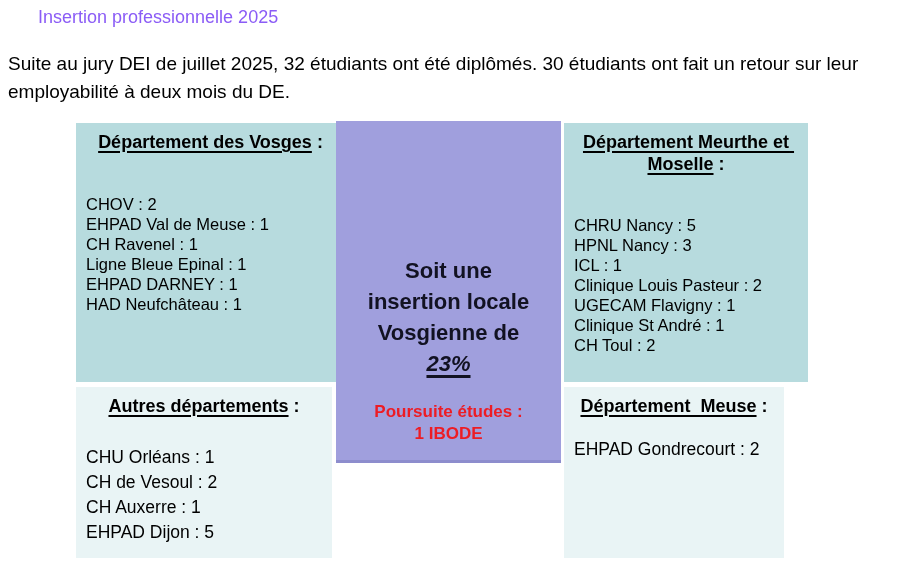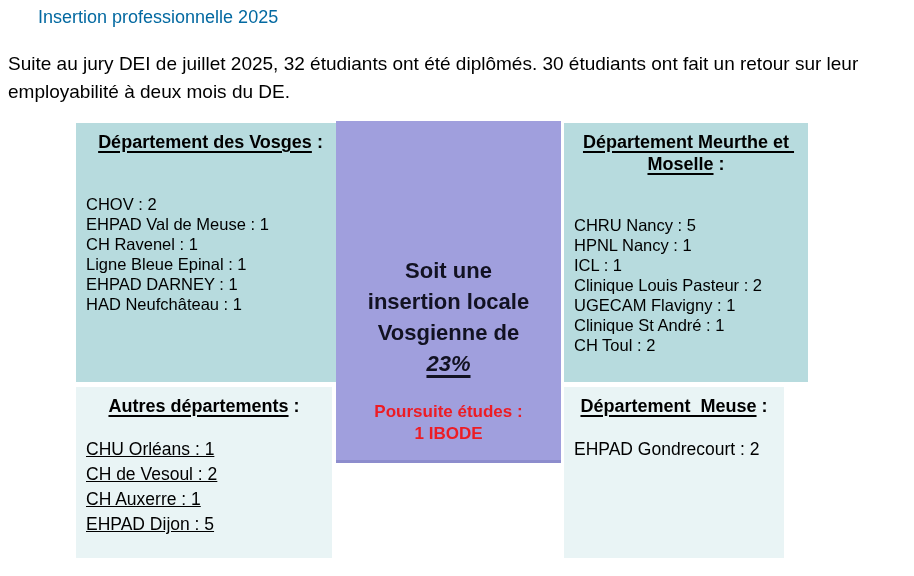--- a/index.html
+++ b/index.html
@@ -1,40 +1,40 @@
 <!DOCTYPE html>
 <html style="--teal: #b7dbde; --light_panel: #e9f4f5; --purple: #a09fdd; --purple_edge: #8d8dcd; --red: #ed1c24; --dark_navy_text: #121222;"><head>
 <meta charset="utf-8">
 <style>
   html,body{margin:0;padding:0;background:#fff;}
   body{font-family:"Liberation Sans","DejaVu Sans",sans-serif;color:#000;}
   .page{position:relative;width:914px;height:576px;background:#fff;overflow:hidden;}
 
-  .title{position:absolute;left:38px;top:7px;font-size:18px;color:#0369a1;}
+  .title{position:absolute;left:38px;top:7px;font-size:18px;color:#8b5cf6;}
   .intro{position:absolute;left:8px;top:50px;width:902px;font-size:19px;line-height:28px;color:#000;}
 
   .box{position:absolute;box-sizing:border-box;padding:8px 10px;}
   .teal{background:var(--teal,#b7dbde);}
   .light{background:var(--light_panel,#e9f4f5);}
 
   .box-title{margin:0;font-size:18px;font-weight:bold;text-align:center;line-height:22px;white-space:pre-wrap;color:#000;}
   .u{text-decoration:underline;text-decoration-thickness:2px;text-underline-offset:3px;}
   .suffix{margin-left:5px;}
 
   .items{font-size:16.5px;}
   .small-items .item{line-height:20px;}
   .big-items{font-size:17.5px;}
   .big-items .item{line-height:25px;}
 
   .vosges{left:76px;top:123px;width:269px;height:259px;}
   .vosges .items{margin-top:41px;}
   .mm{left:564px;top:123px;width:244px;height:259px;}
   .mm .items{margin-top:40px;}
   .autres{left:76px;top:387px;width:256px;height:171px;}
-  .autres .items{margin-top:20px;text-decoration:underline;}
+  .autres .items{margin-top:28px;}
   .meuse{left:564px;top:387px;width:220px;height:171px;}
   .meuse .items{margin-top:20px;}
 
   .central{left:336px;top:121px;width:225px;height:342px;
            background:var(--purple,#a09fdd);
            border-bottom:3px solid var(--purple_edge,#8d8dcd);
            padding:134px 6px 1px 6px;text-align:center;}
   .central-main{font-size:22px;font-weight:bold;line-height:31px;color:var(--dark_navy_text,#121222);}
   .central-main .u{text-decoration-thickness:2.5px;text-underline-offset:4px;font-style:italic;}
   .central-note{margin-top:22px;font-size:17px;font-weight:bold;line-height:22px;color:var(--red,#ed1c24);}
@@ -69,21 +69,21 @@
     <div class="central-note">
       <div>Poursuite études :</div>
       <div>1 IBODE</div>
     </div>
   </section>
 
   <section class="box teal mm">
     <h2 class="box-title"><span class="u">Département Meurthe et Moselle</span><span class="suffix">:</span></h2>
     <div class="items small-items">
       <div class="item">CHRU Nancy : 5</div>
-      <div class="item">HPNL Nancy : 1</div>
+      <div class="item">HPNL Nancy : 3</div>
       <div class="item">ICL : 1</div>
       <div class="item">Clinique Louis Pasteur : 2</div>
       <div class="item">UGECAM Flavigny : 1</div>
       <div class="item">Clinique St André : 1</div>
       <div class="item">CH Toul : 2</div>
     </div>
   </section>
 
   <section class="box light autres">
     <h2 class="box-title"><span class="u">Autres départements</span><span class="suffix">:</span></h2>

